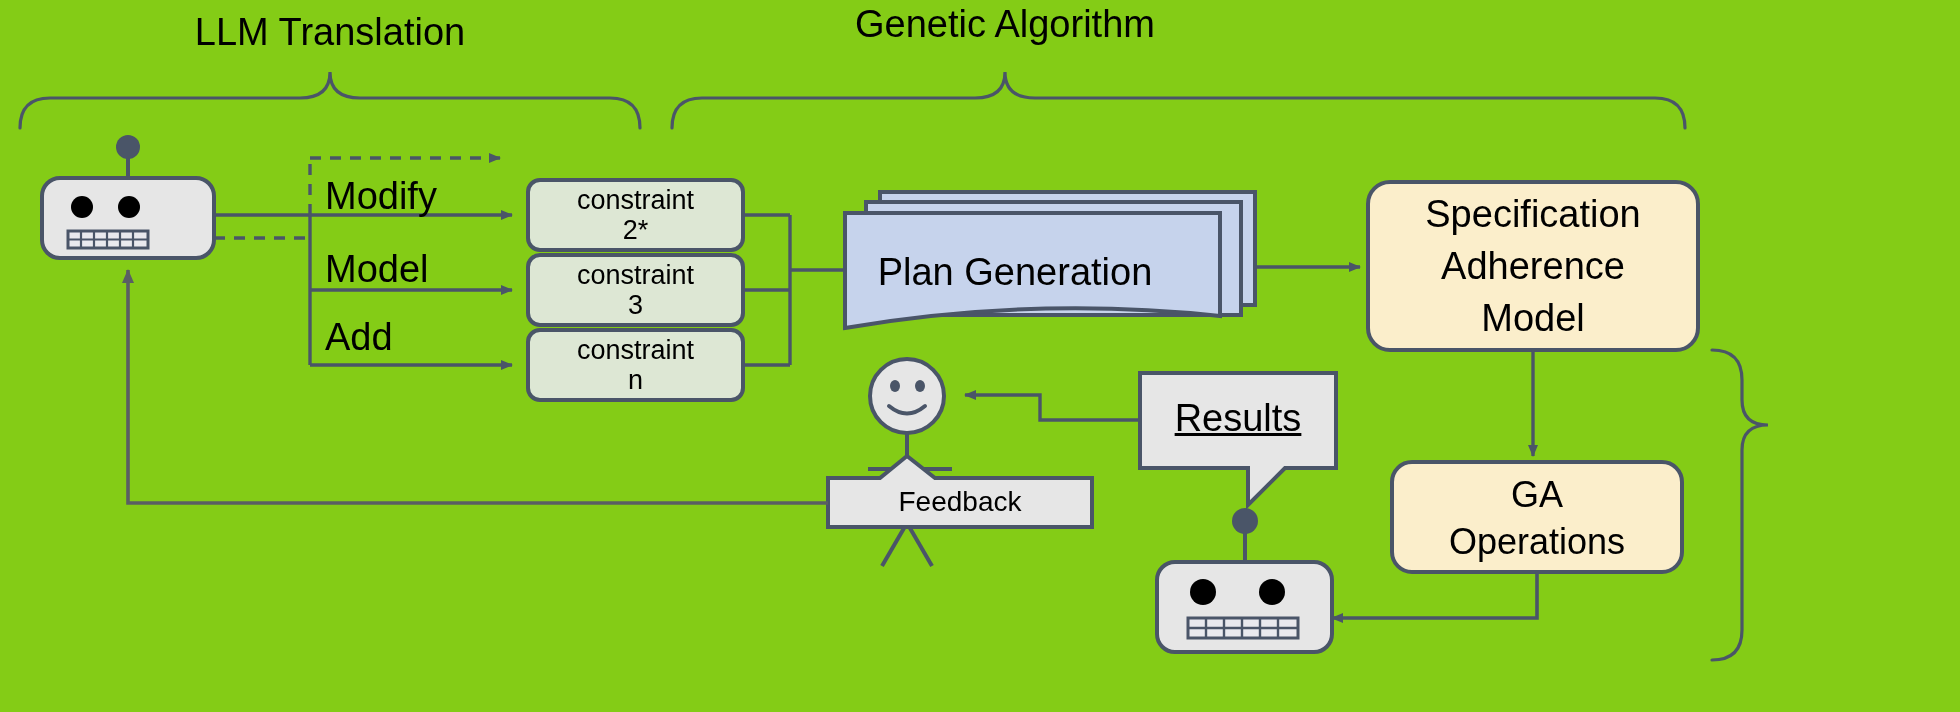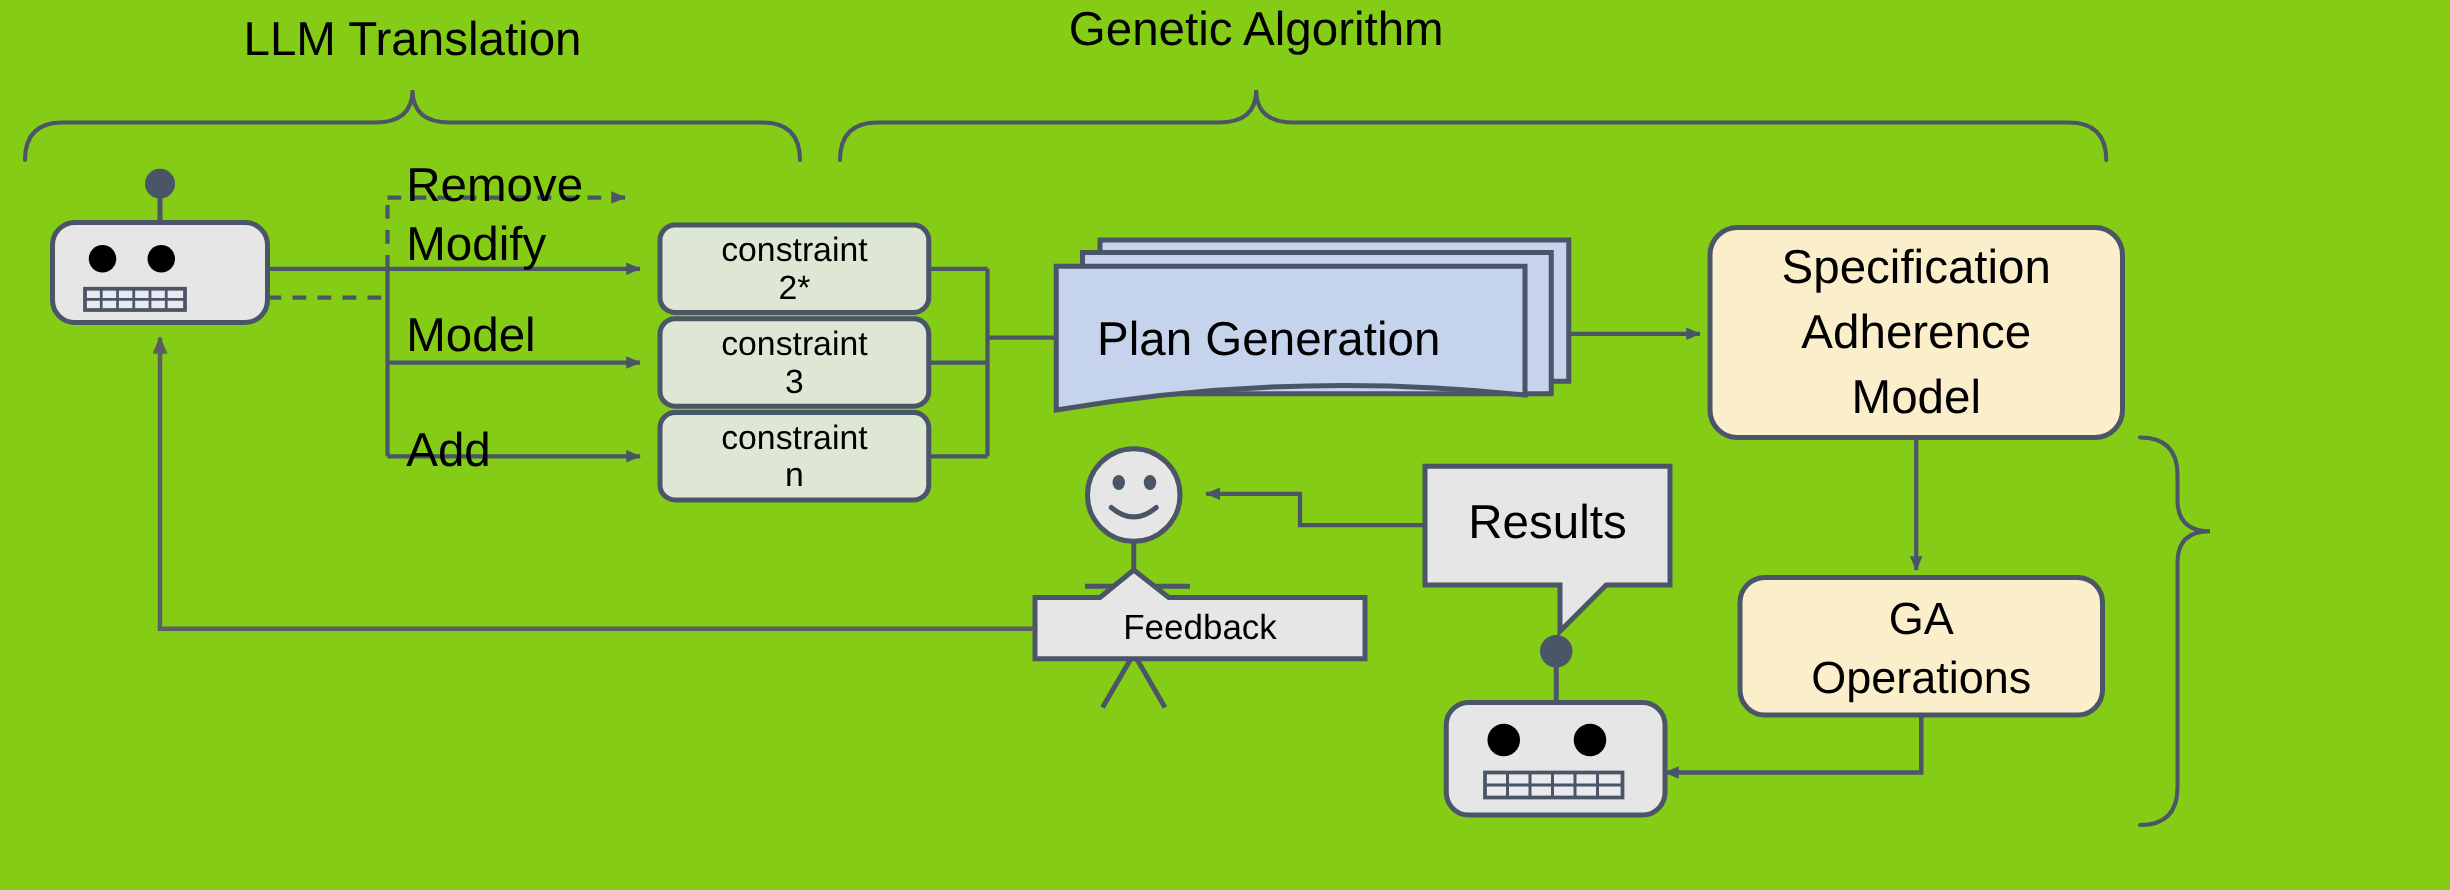--- a/index.html
+++ b/index.html
@@ -151,40 +151,39 @@
     </g>
 
     <g fill="none" stroke="#5a5f63" stroke-width="3.6">
       <path d="M828,503 L128,503 L128,270" marker-end="url(#ahg)"></path>
     </g>
   </svg>
 
   <div class="lbl ctr" style="left:160px;top:8px;width:340px;height:48px;font-size:38px;">LLM Translation</div>
   <div class="lbl ctr" style="left:835px;top:0px;width:340px;height:48px;font-size:38px;">Genetic Algorithm</div>
 
-  <div class="lbl" style="left:325px;top:128px;font-size:38px;">Remove</div>
   <div class="lbl" style="left:325px;top:175px;font-size:38px;">Modify</div>
   <div class="lbl" style="left:325px;top:248px;font-size:38px;">Model</div>
-  <div class="lbl" style="left:325px;top:340px;font-size:38px;">Add</div>
+  <div class="lbl" style="left:325px;top:316px;font-size:38px;">Add</div>
 
   <div class="lbl ctr" style="left:528px;top:186px;width:215px;height:28px;font-size:27px;">constraint</div>
   <div class="lbl ctr" style="left:528px;top:215px;width:215px;height:30px;font-size:27px;">2*</div>
 
   <div class="lbl ctr" style="left:528px;top:261px;width:215px;height:28px;font-size:27px;">constraint</div>
   <div class="lbl ctr" style="left:528px;top:290px;width:215px;height:30px;font-size:27px;">3</div>
 
   <div class="lbl ctr" style="left:528px;top:336px;width:215px;height:28px;font-size:27px;">constraint</div>
   <div class="lbl ctr" style="left:528px;top:365px;width:215px;height:30px;font-size:27px;">n</div>
 
   <div class="lbl ctr" style="left:850px;top:250px;width:330px;height:44px;font-size:38px;">Plan Generation</div>
 
   <div class="lbl ctr" style="left:1368px;top:192px;width:330px;height:44px;font-size:38px;">Specification</div>
   <div class="lbl ctr" style="left:1368px;top:244px;width:330px;height:44px;font-size:38px;">Adherence</div>
   <div class="lbl ctr" style="left:1368px;top:296px;width:330px;height:44px;font-size:38px;">Model</div>
 
   <div class="lbl ctr" style="left:1392px;top:474px;width:290px;height:42px;font-size:36px;">GA</div>
   <div class="lbl ctr" style="left:1392px;top:521px;width:290px;height:42px;font-size:36px;">Operations</div>
 
-  <div class="lbl ctr" style="left:1140px;top:396px;width:196px;height:44px;font-size:38px;">Results</div>
+  <div class="lbl ctr" style="left:1140px;top:396px;width:196px;height:44px;font-size:38px;text-decoration:underline;">Results</div>
 
   <div class="lbl ctr" style="left:828px;top:480px;width:264px;height:44px;font-size:28px;text-align:center;">Feedback</div>
 
 </div>
 
 </body></html>

